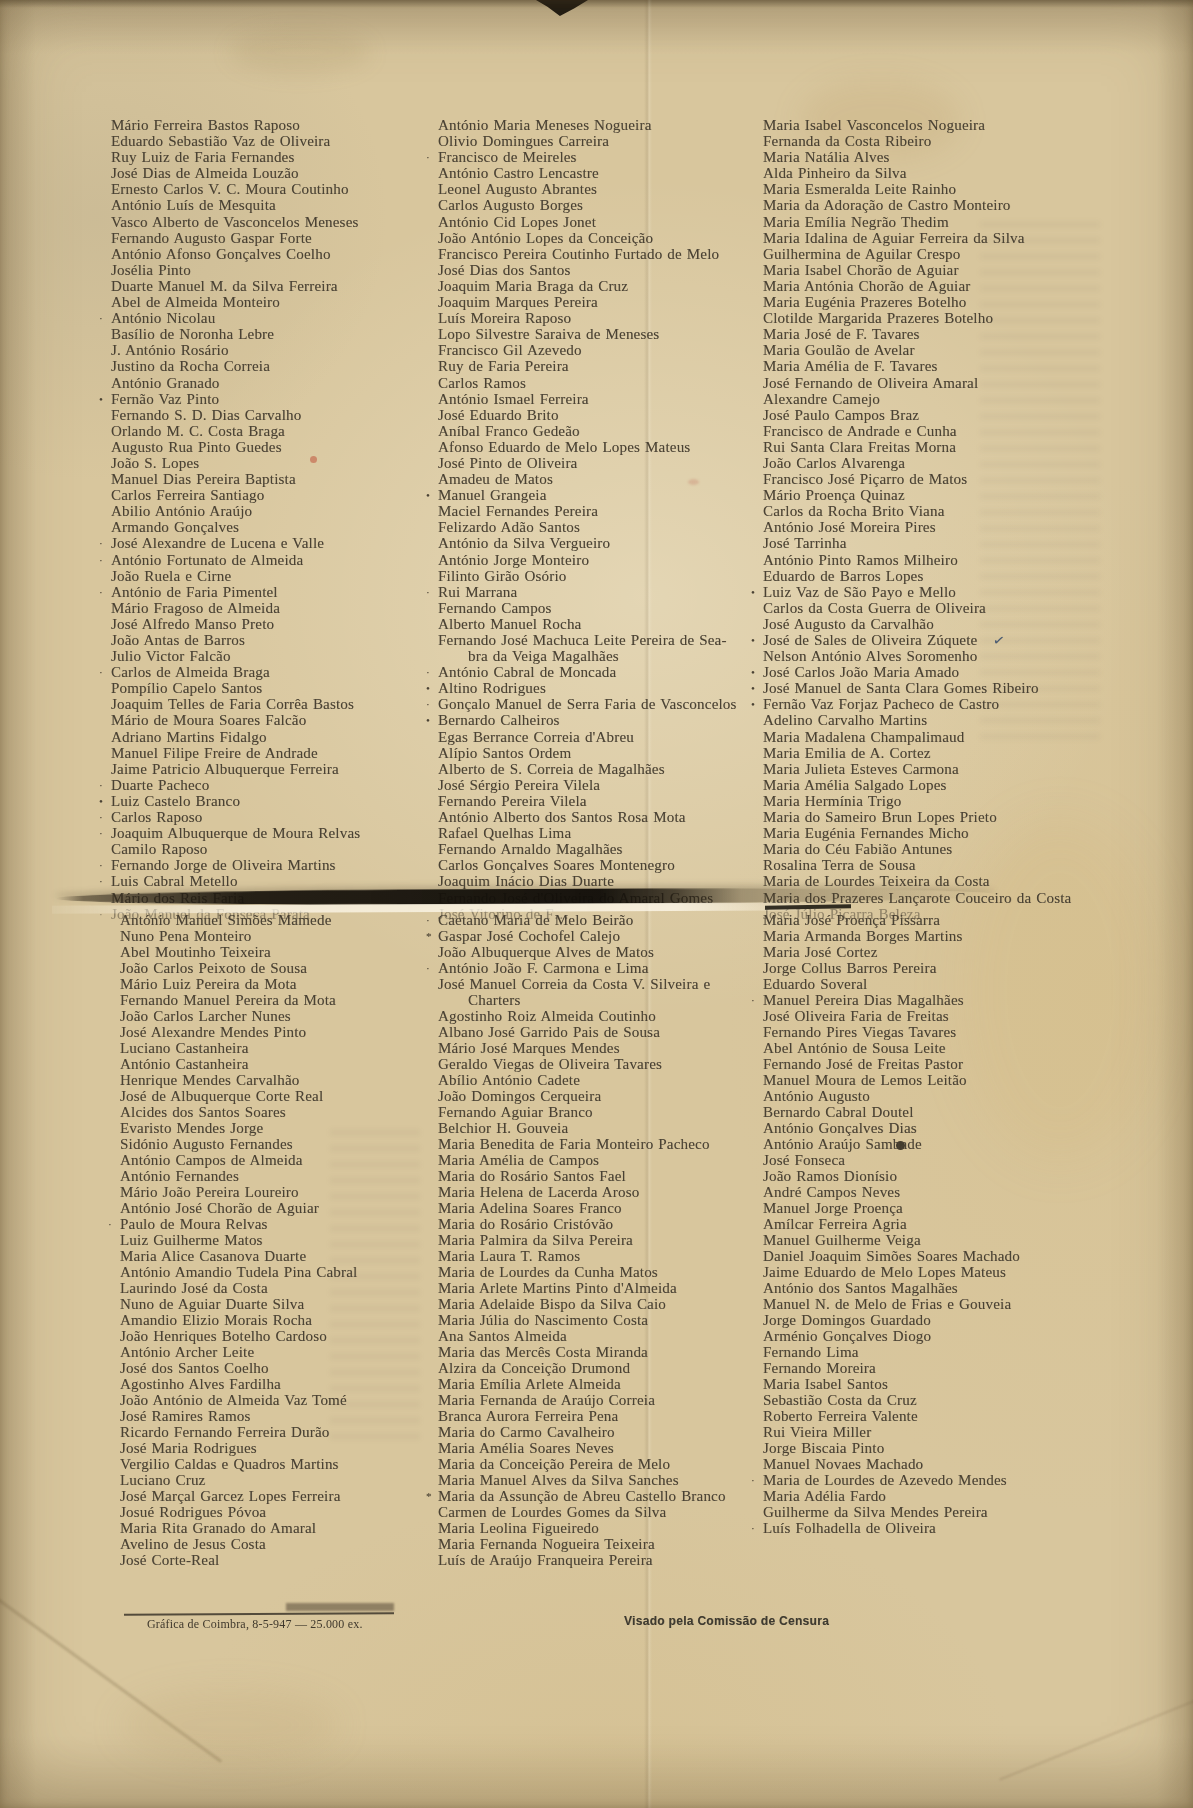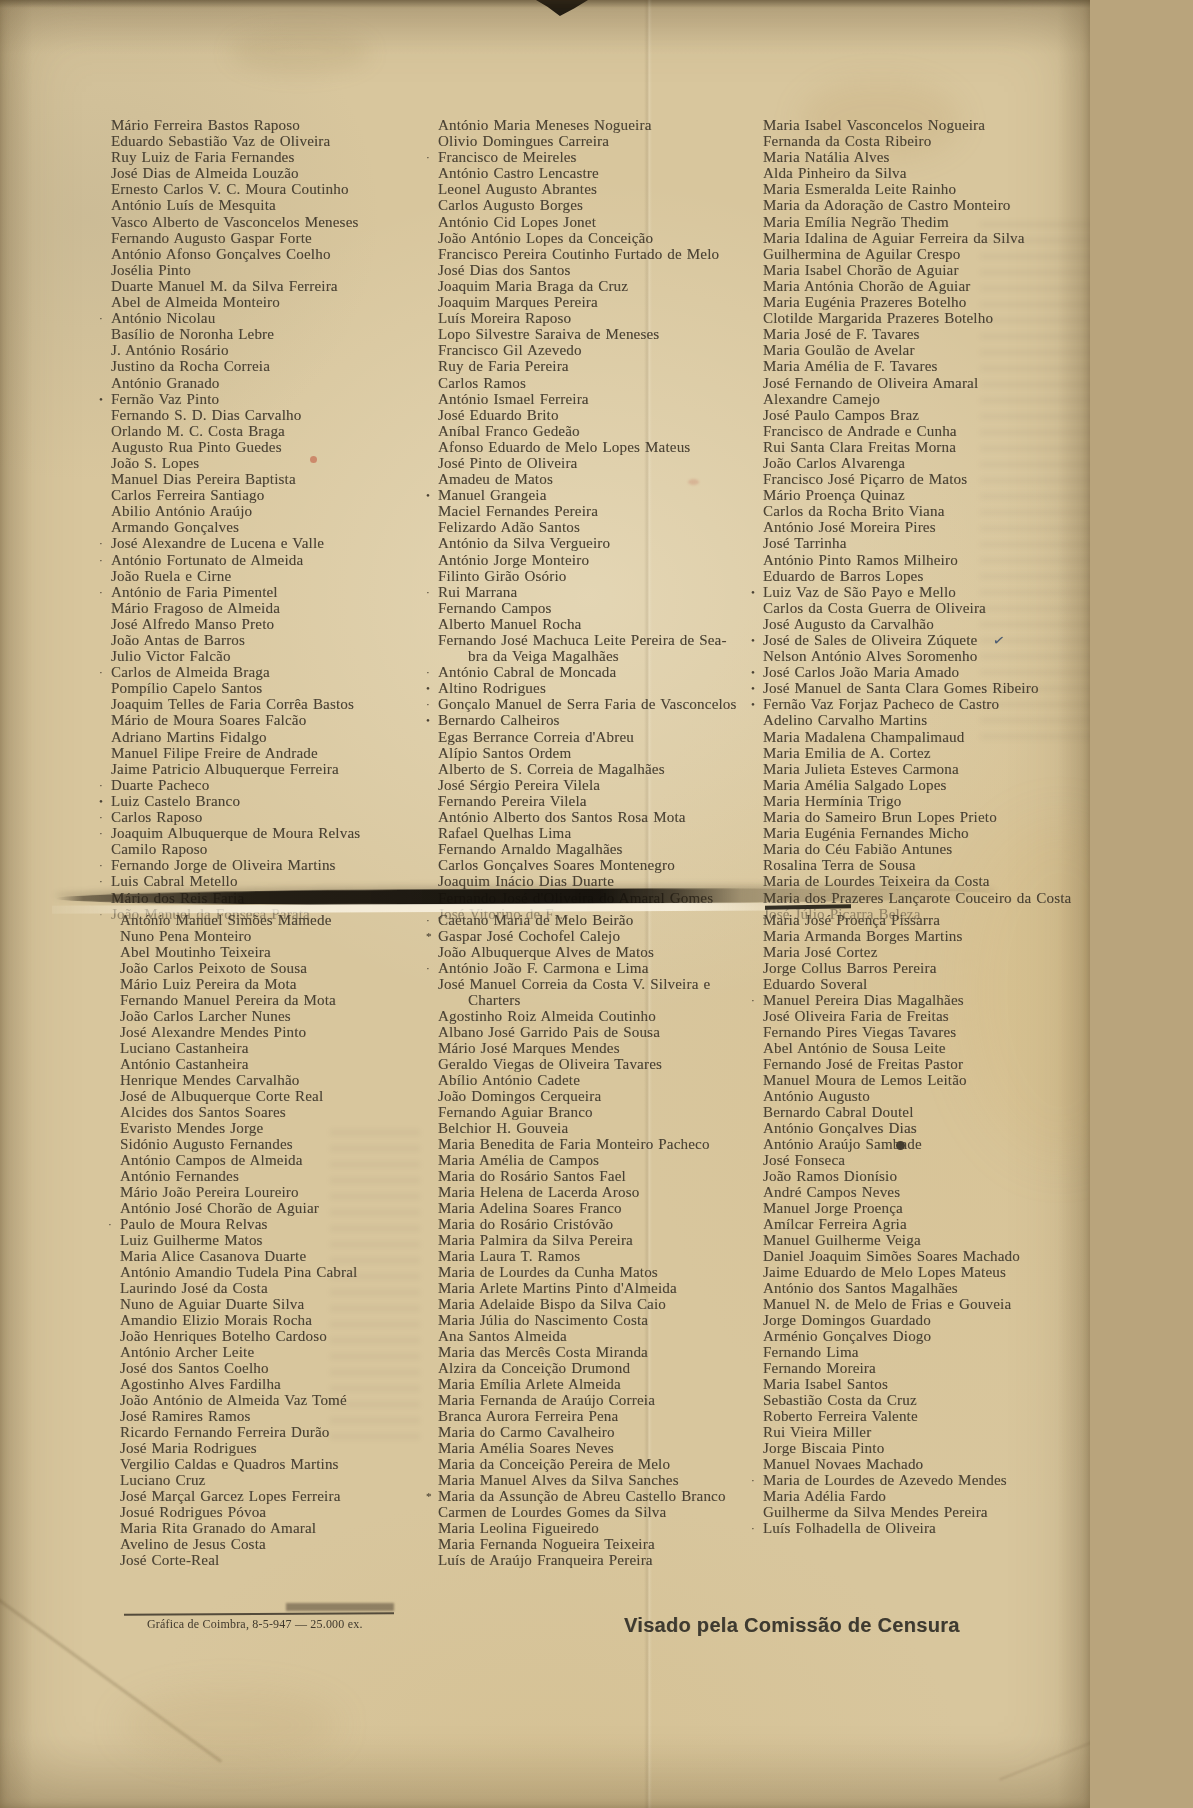--- a/index.html
+++ b/index.html
@@ -1,17 +1,17 @@
 <!DOCTYPE html>
 <html><head>
 <meta charset="utf-8">
 <style>
   html,body{margin:0;padding:0;}
   body{width:1193px;height:1808px;background:#b9a47c;font-family:"Liberation Serif",serif;}
-  .page{position:relative;width:1090px;height:1808px;overflow:hidden;background:#d8c69d;}
+  .page{position:relative;width:1193px;height:1808px;overflow:hidden;background:#d8c69d;}
 
   
   .texture{position:absolute;inset:0;pointer-events:none;
     background:
       radial-gradient(ellipse 700px 600px at 54% 33%, rgba(255,250,233,.30), rgba(255,250,233,0) 70%),
       radial-gradient(ellipse 500px 700px at 92% 55%, rgba(214,184,122,.20), rgba(214,184,122,0) 75%),
       radial-gradient(ellipse 420px 380px at 8% 12%, rgba(148,140,118,.18), rgba(148,140,118,0) 70%),
       radial-gradient(ellipse 600px 400px at 50% 98%, rgba(205,180,125,.25), rgba(205,180,125,0) 70%),
       linear-gradient(180deg, rgba(120,104,78,.28) 0, rgba(120,104,78,0) 3%),
       linear-gradient(0deg, rgba(120,100,65,.22) 0, rgba(120,100,65,0) 4%),
@@ -70,21 +70,21 @@
     transform:rotate(10deg);font-family:"DejaVu Sans",sans-serif;opacity:.8;}
 
   
   .rule{position:absolute;left:124px;top:1613px;width:270px;height:2px;background:#3c352a;
     opacity:.85;transform:rotate(-.3deg);z-index:3;}
   .smudge{position:absolute;left:286px;top:1603px;width:108px;height:8px;
     background:rgba(55,45,32,.45);filter:blur(1.3px);z-index:3;}
   .imprint{position:absolute;left:147px;top:1617px;font-size:12px;color:#3f382c;
     letter-spacing:.2px;z-index:3;white-space:nowrap;}
   .censor{position:absolute;left:624px;top:1614px;font-family:"Liberation Sans",sans-serif;
-    font-weight:bold;font-size:20px;color:#3e3a30;letter-spacing:.3px;z-index:3;
+    font-weight:bold;font-size:12px;color:#3e3a30;letter-spacing:.3px;z-index:3;
     white-space:nowrap;text-shadow:.4px .4px .6px rgba(60,55,40,.35);}
 </style>
 </head>
 <body>
 
 <div class="page">
 
   <div class="texture"></div>
   <div class="top-edge"></div>
   <div class="notch"></div>

